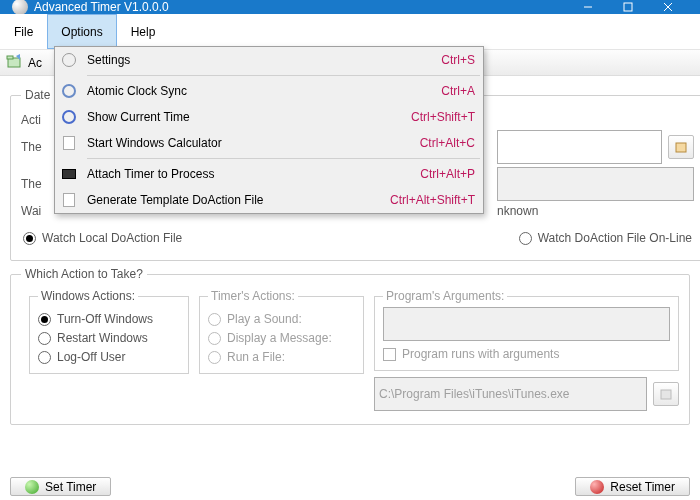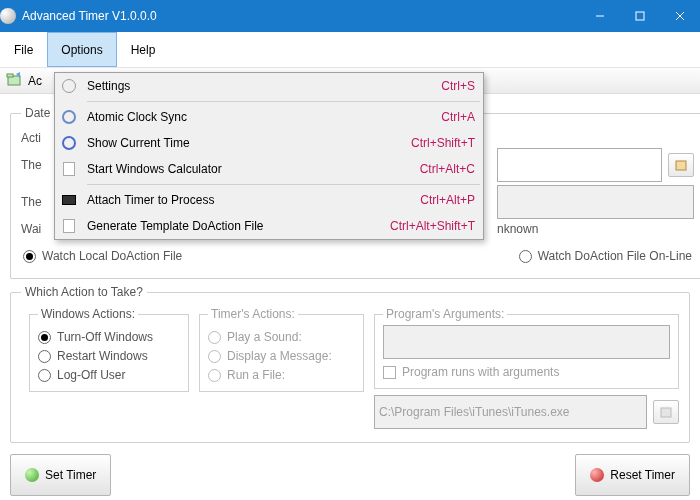--- a/index.html
+++ b/index.html
@@ -1,25 +1,25 @@
 <!DOCTYPE html>
 <html><head>
 <meta charset="utf-8">
 <style>
   * { box-sizing: border-box; margin: 0; padding: 0; font-family: "Segoe UI", Tahoma, sans-serif; font-size: 12px; }
   body { width: 700px; height: 500px; background: #fff; overflow: hidden; }
-  .titlebar { height: 32px; background: #1979ca; display: flex; align-items: center; color: #fff; padding: 0 0; }
+  .titlebar { height: 14px; background: #1979ca; display: flex; align-items: center; color: #fff; padding: 0 12px; }
   .titlebar .appicon { width: 16px; height: 16px; background: radial-gradient(circle at 30% 30%, #fff, #aaa); border-radius: 50%; margin-right: 6px; }
   .titlebar .title { flex: 1; font-size: 12px; }
   .winbtns { display: flex; }
   .winbtn { width: 40px; height: 28px; display: flex; align-items: center; justify-content: center; color: #fff; }
   .menubar { height: 36px; background: #fff; display: flex; align-items: stretch; border-bottom: 1px solid #e5e5e5; position: relative; }
   .menubar .menuitem { padding: 0 14px; display: flex; align-items: center; cursor: default; }
   .menubar .menuitem.active { background: #cce4f7; border: 1px solid #7eb4ea; padding: 0 13px; }
-  .dropdown { position: absolute; top: 40px; left: 54px; width: 430px; background: #f0f0f0; border: 1px solid #a0a0a0; box-shadow: 2px 3px 6px rgba(0,0,0,0.25); z-index: 100; }
+  .dropdown { position: absolute; top: 32px; left: 54px; width: 430px; background: #f0f0f0; border: 1px solid #a0a0a0; box-shadow: 2px 3px 6px rgba(0,0,0,0.25); z-index: 100; }
   .dropdown-row { height: 26px; display: flex; align-items: center; padding: 0 8px 0 4px; }
   .dd-icon { width: 20px; height: 20px; margin-right: 8px; display: flex; align-items: center; justify-content: center; }
   .dd-label { flex: 1; }
   .dd-accel { color: #be185d; }
   .dd-sep { height: 1px; background: #d0d0d0; margin: 2px 3px 2px 32px; }
   .toolbar { height: 26px; background: linear-gradient(#fdfdfd,#ececec); border-bottom: 1px solid #ddd; display: flex; align-items: center; padding: 0 6px; gap: 4px; }
   .content { padding: 6px 10px 0 10px; color: #555; }
   fieldset.group { border: 1px solid #d0d0d0; border-radius: 2px; padding: 8px 10px 10px 10px; margin-top: 6px; }
   fieldset.group > legend { font-size: 12px; color: #555; padding: 0 4px; }
   .row { display: flex; align-items: center; gap: 6px; margin: 3px 0; }
@@ -32,21 +32,21 @@
   .disabled, .disabled * { color: #a0a0a0 !important; }
   .radio.disabled { border-color: #bbb; }
   .radioRow { display: flex; align-items: center; gap: 6px; margin: 5px 0; }
   .watchrow { display:flex; justify-content: space-between; margin-top: 8px; padding: 0 2px; }
   .cols { display: flex; gap: 10px; align-items: flex-start; margin-left: 8px; }
   .col { display: flex; flex-direction: column; }
   fieldset.inner { border: 1px solid #d0d0d0; padding: 4px 8px 4px 8px; }
   fieldset.inner > legend { font-size: 12px; color: #555; padding: 0 3px; }
   .chk { width: 13px; height: 13px; border: 1px solid #adadad; background: #fff; display:inline-block; }
   .bottombar { position: absolute; left: 10px; right: 10px; bottom: 4px; display:flex; justify-content: space-between; }
-  .btn { height: 42px; padding: 0 14px; border: 1px solid #b5b5b5; background: linear-gradient(#fff,#e3e3e3); border-radius: 2px; display:flex; align-items:center; gap:6px; }
+  .btn { height: 19px; padding: 0 14px; border: 1px solid #b5b5b5; background: linear-gradient(#fff,#e3e3e3); border-radius: 2px; display:flex; align-items:center; gap:6px; }
   .circle-green { width: 14px; height: 14px; border-radius: 50%; background: radial-gradient(circle at 30% 30%, #c8f7b0, #3fa72a); }
   .circle-red { width: 14px; height: 14px; border-radius: 50%; background: radial-gradient(circle at 30% 30%, #ffb3b3, #c32020); }
   
   .ico-gear { width:14px;height:14px;border:1px solid #999;border-radius:50%; position:relative; }
   .ico-clock { width:14px;height:14px;border:2px solid #6a8cc7;border-radius:50%; }
   .ico-clock2 { width:14px;height:14px;border:2px solid #4a6ccc;border-radius:50%; }
   .ico-doc { width:12px;height:14px;background:#fff;border:1px solid #aaa; }
   .ico-win { width:14px;height:10px;background:#333;border:1px solid #000; }
   .ic-x svg, .titlebar svg { stroke: #fff; }
 </style>

